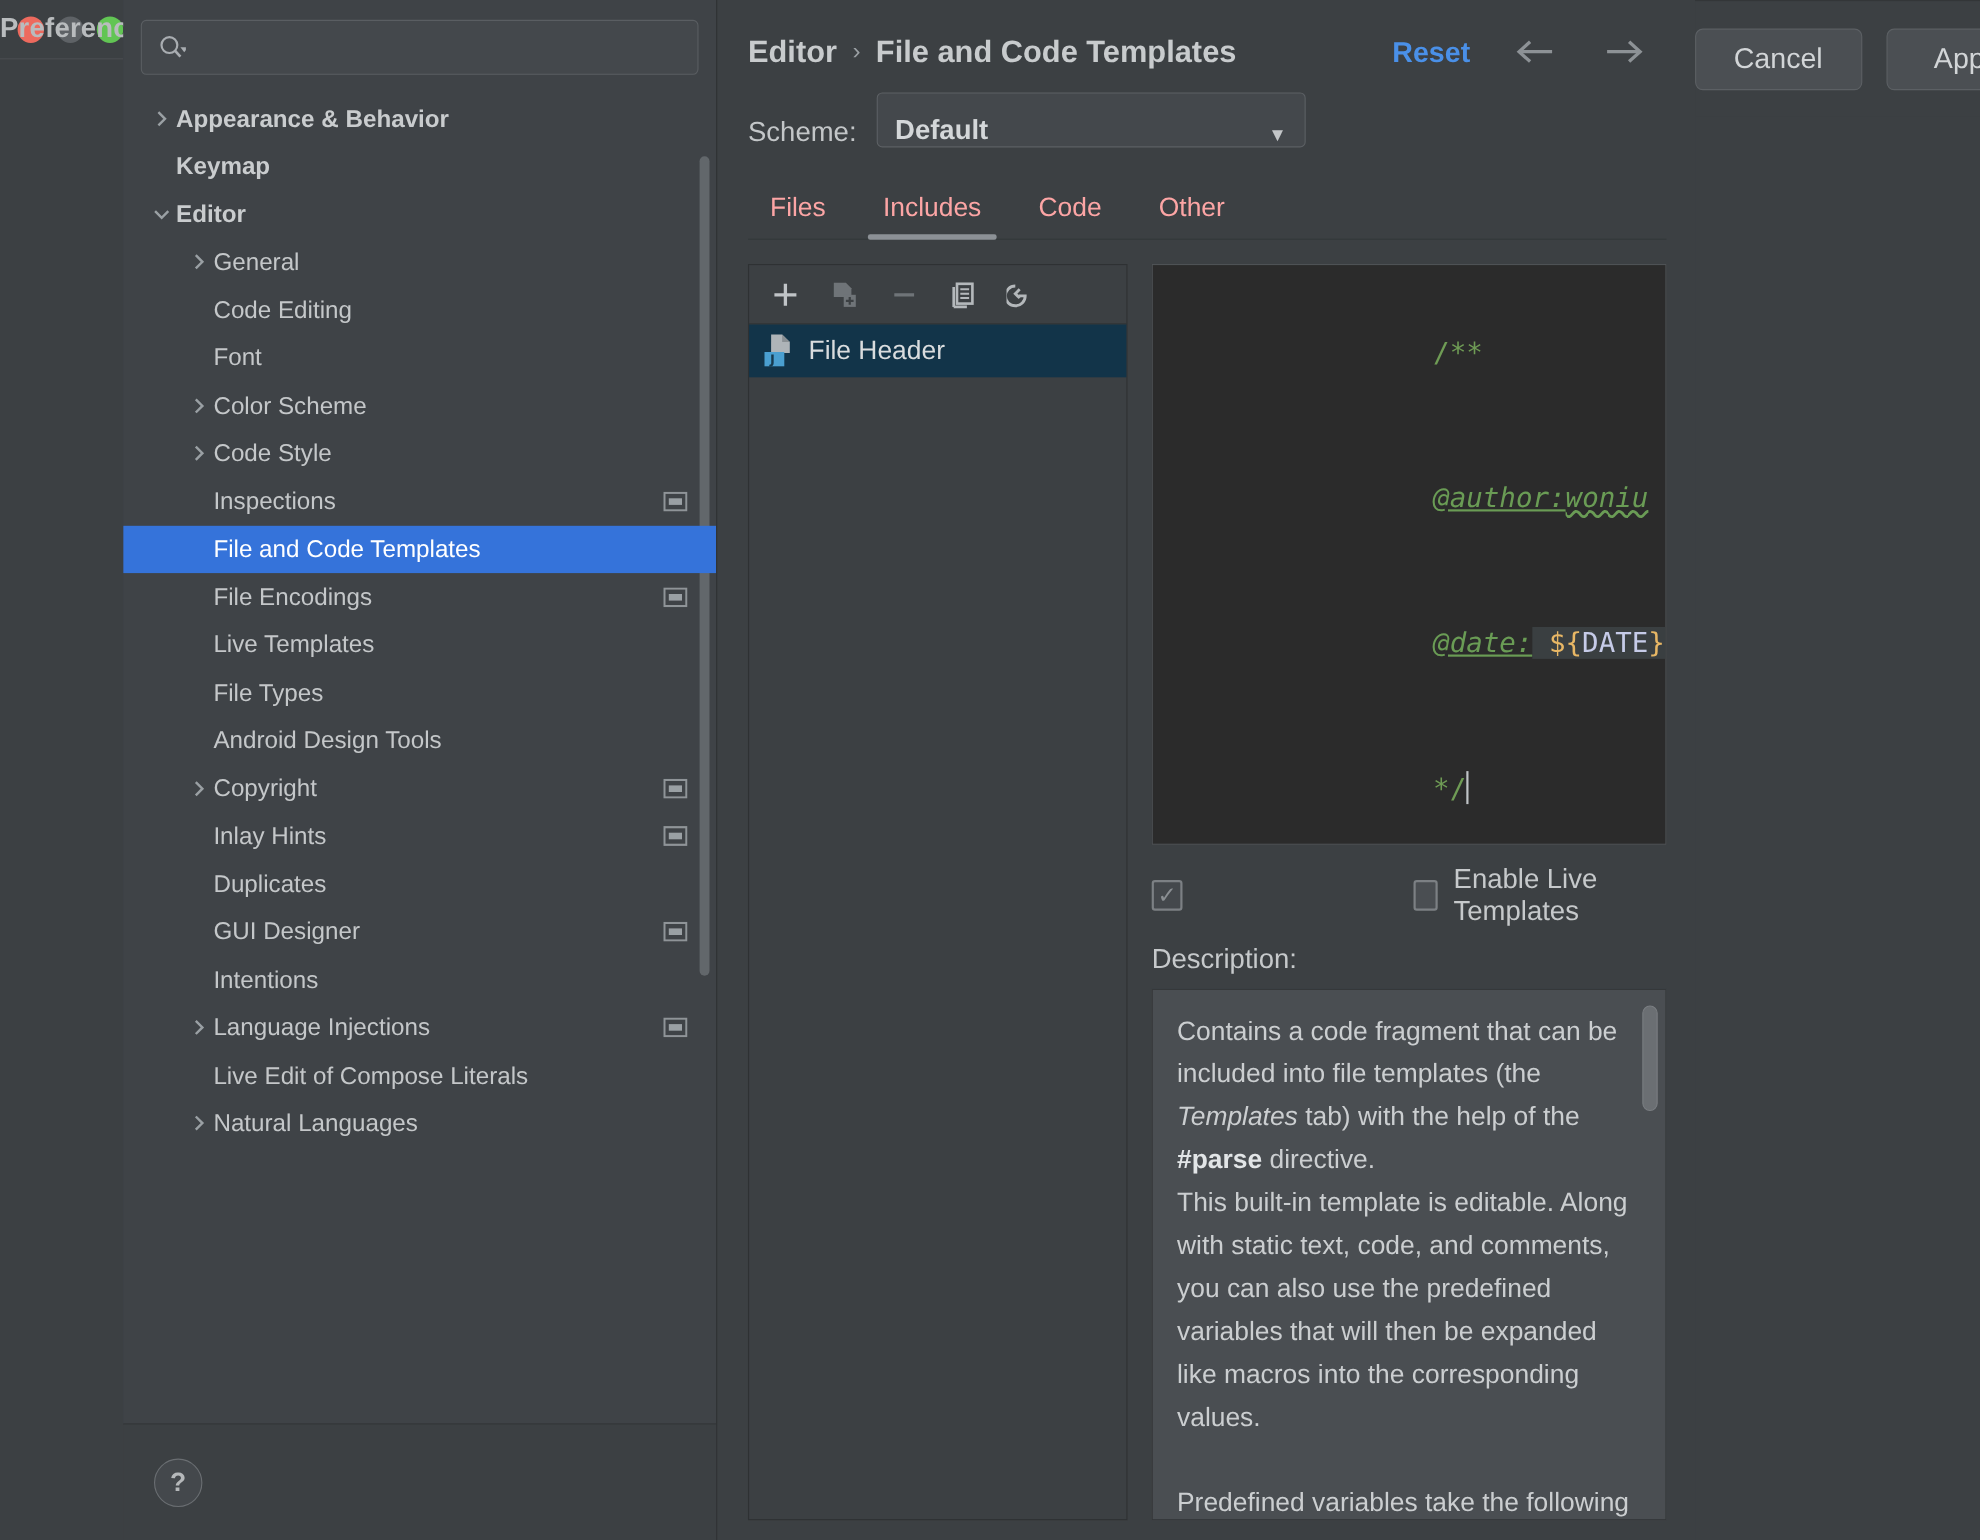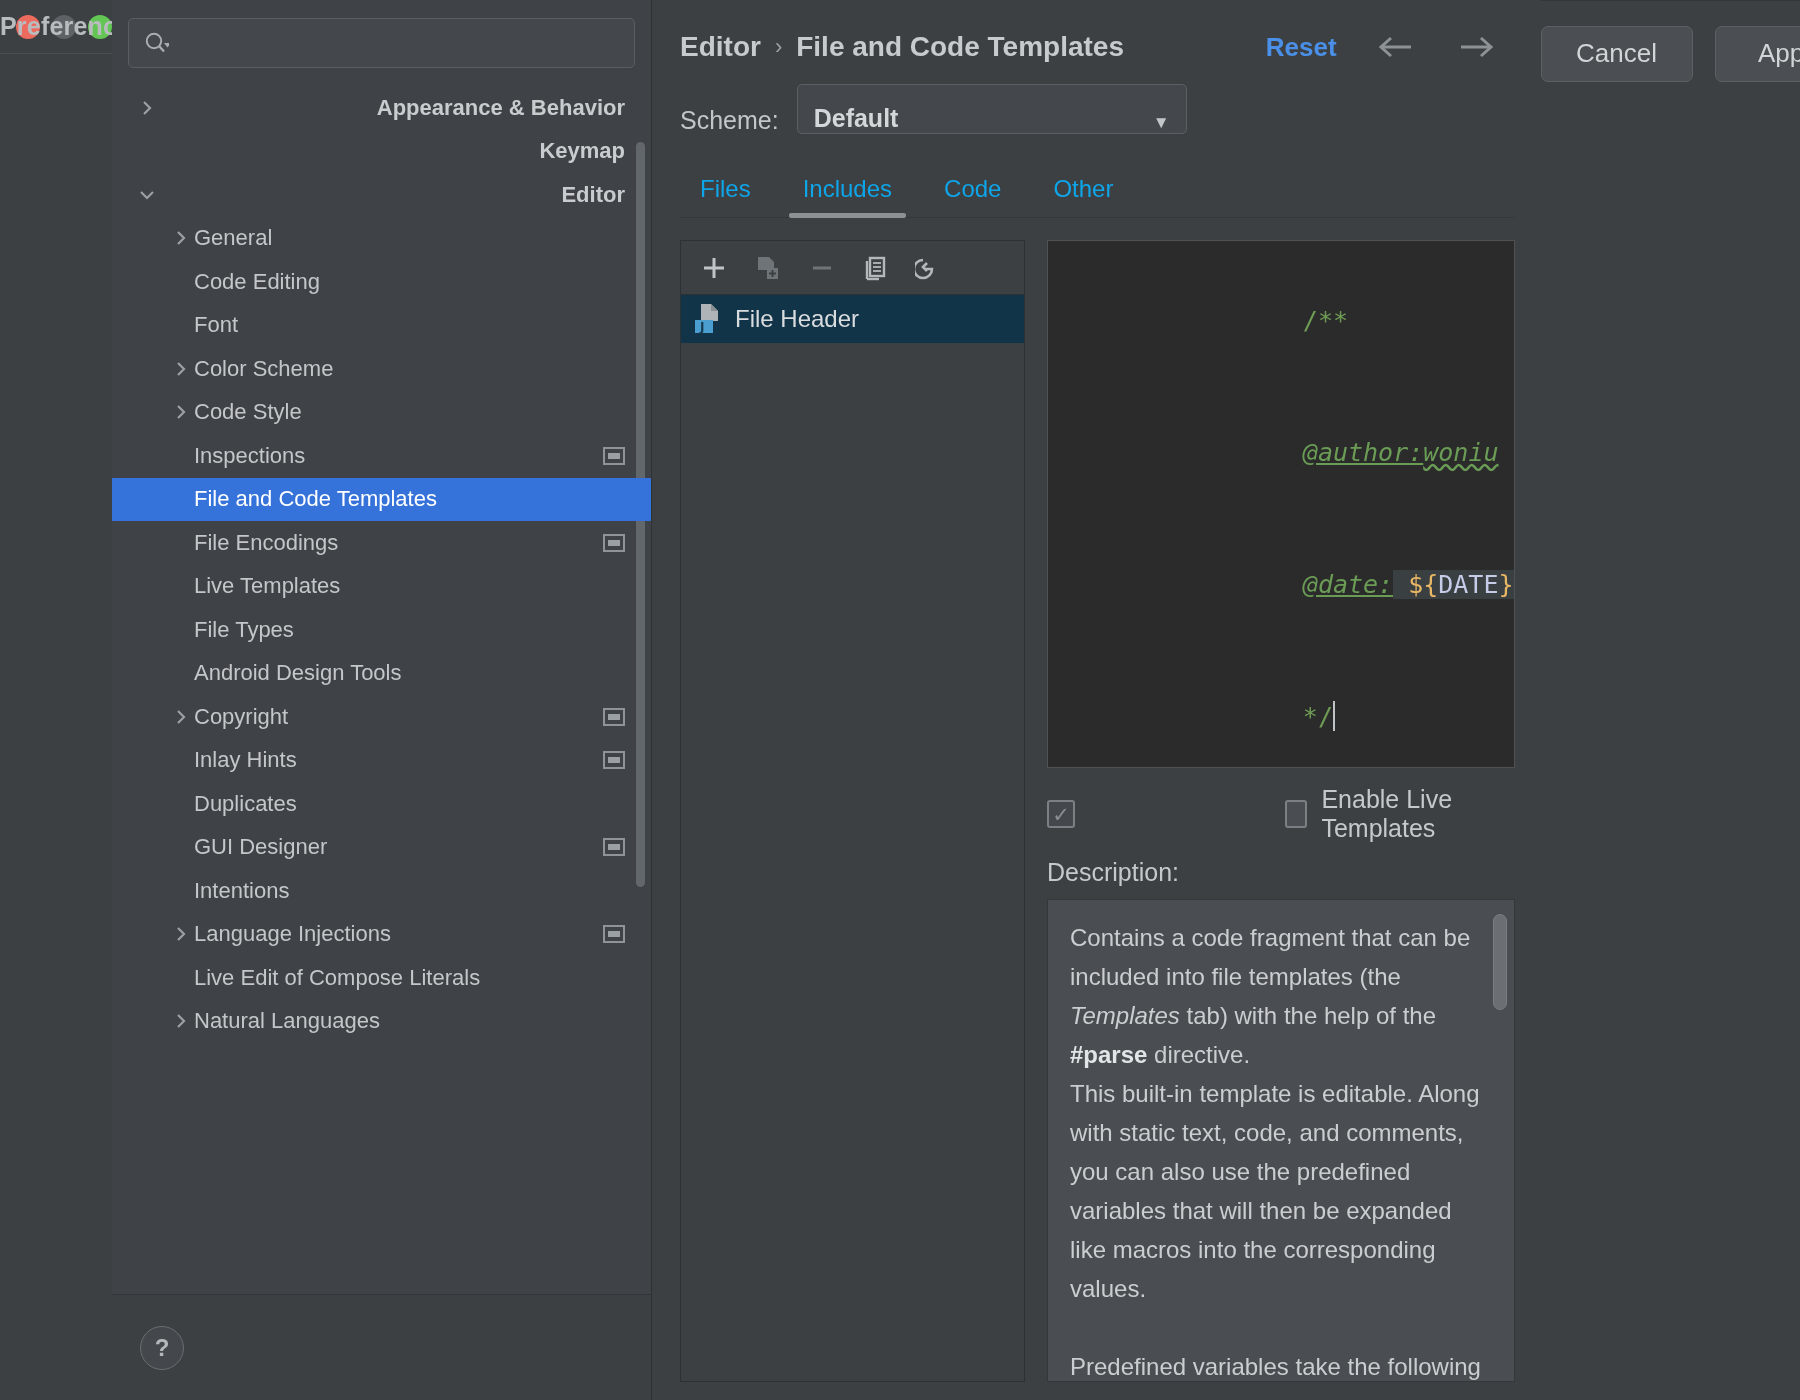--- a/index.html
+++ b/index.html
@@ -70,21 +70,21 @@
     position: relative; white-space: nowrap;
   }
   .tree-item.bold { font-weight: bold; color: #c9ccce; }
   .tree-item.selected { background: #3573da; color: #ffffff; }
   .tree-item.selected .lbl { color: #ffffff; }
   .chev {
     width: 26px; min-width: 26px; display: flex; align-items: center;
     justify-content: center; color: #9aa0a4; font-size: 17px;
   }
   .chev svg { display:block; }
-  .indent-0 { padding-left: 22px; justify-content: space-between; }
+  .indent-0 { padding-left: 22px; }
   .indent-1 { padding-left: 56px; }
   .lbl { color: inherit; }
   .badge-icon { margin-left: auto; display: flex; align-items: center; }
   .badge-icon svg { display: block; }
 
   .tree-scrollbar {
     position: absolute; right: 6px; top: 60px;
     width: 9px; height: 745px; border-radius: 5px;
     background: #62676b;
   }
@@ -123,21 +123,21 @@
     display: flex; align-items: flex-end; padding: 0 16px;
     color: #d4d7d9; font-size: 25px; font-weight: bold;
   }
   .scheme-caret { margin-left: auto; font-size: 17px; color: #c3c6c8; }
 
   .tabs-row {
     display: flex; align-items: flex-end; height: 64px;
     border-bottom: 1px solid #34383a; margin-top: 14px;
   }
   .tab {
-    font-size: 24px; color: #0ea5e9; padding: 0 20px 14px 20px;
+    font-size: 24px; color: #fca5a5; padding: 0 20px 14px 20px;
     margin-right: 12px; position: relative;
   }
   .tab.active::after {
     content: ""; position: absolute; left: 6px; right: 6px; bottom: -1px;
     height: 5px; background: #8c9196; border-radius: 2px;
   }
 
   .panes { flex: 1; display: flex; min-height: 0; padding-top: 22px; padding-bottom: 18px; gap: 22px; }
 
   

